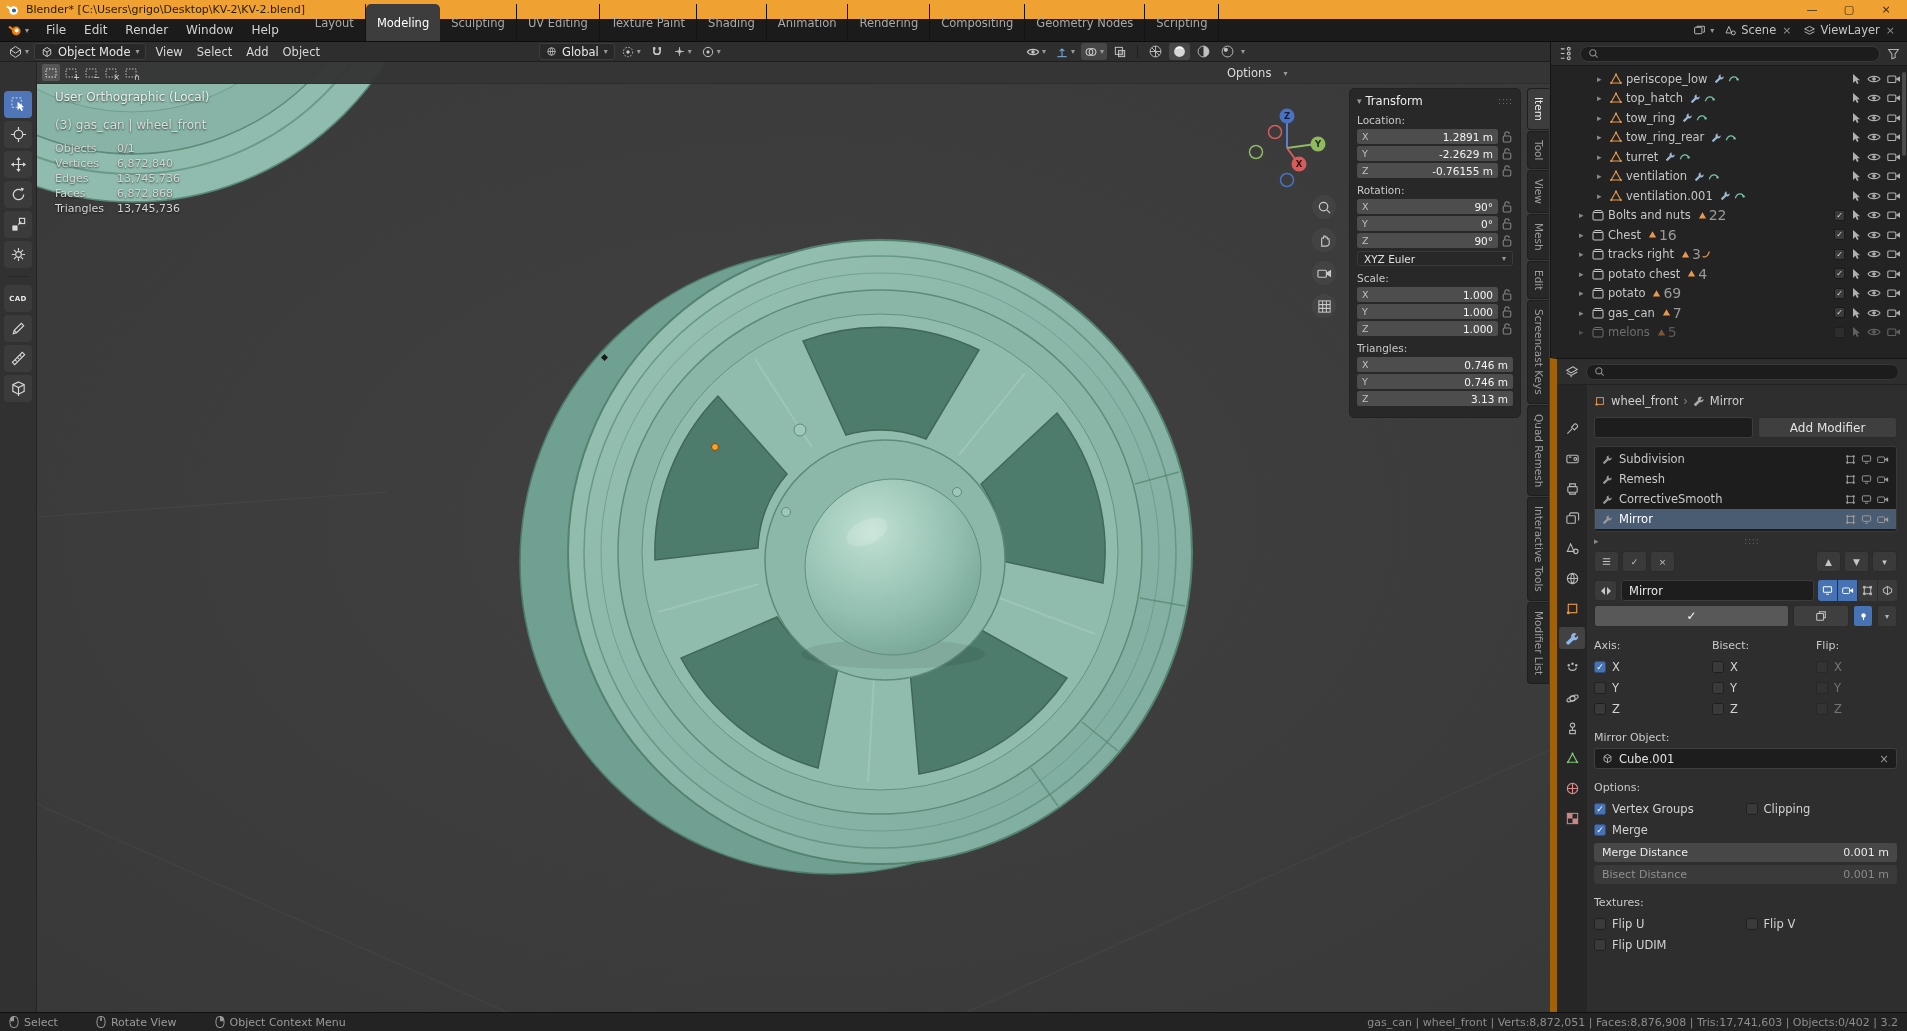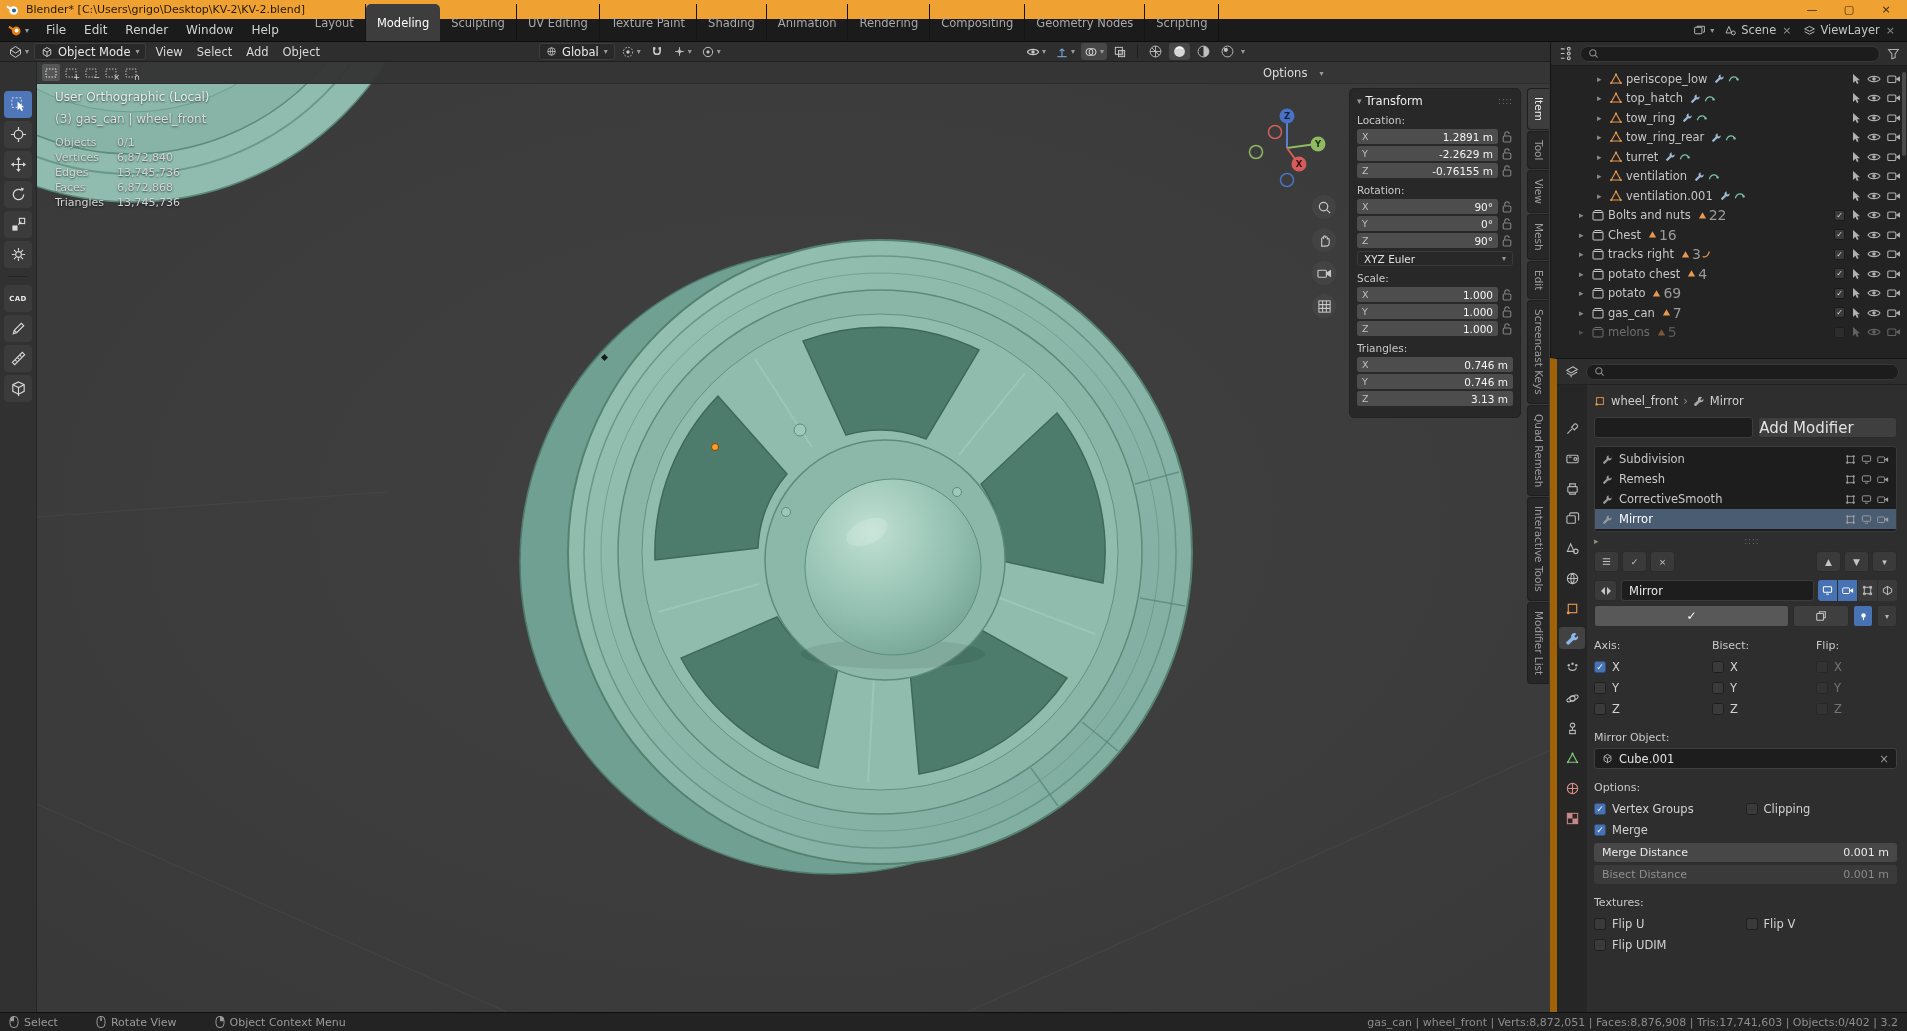--- a/index.html
+++ b/index.html
@@ -54,23 +54,23 @@
 
 #viewport{position:absolute;left:37px;top:62px;width:1513px;height:950px;overflow:hidden;background:#3a3a3a;}
 #scene-layer{position:absolute;left:0;top:0;z-index:0;}
 #tool-header{position:absolute;left:0;top:0;width:100%;height:22px;background:rgba(53,53,53,.97);
   border-bottom:1px solid rgba(0,0,0,.15);display:flex;align-items:center;padding:0 5px;gap:2px;z-index:2;}
 .selmode-btn{width:18px;height:17px;border-radius:2px;background:#383838;display:flex;align-items:center;
   justify-content:center;position:relative;}
 .selmode-btn.active{background:#565656;}
 .selmode-sym{position:absolute;right:0px;bottom:-1px;font-size:8px;color:#ddd;}
 #options-btn{position:absolute;left:1185px;top:2px;display:flex;align-items:center;gap:12px;
-  color:#dddddd;font-size:11.5px;z-index:3;padding:2px 5px;margin-left:36px;}
+  color:#dddddd;font-size:11.5px;z-index:3;padding:2px 5px;}
 #vp-overlay{position:absolute;left:18px;top:28px;z-index:3;text-shadow:0 1px 2px rgba(0,0,0,.65);}
-.vp-line1{color:#ececec;font-size:12px;margin-bottom:8px;}
+.vp-line1{color:#ececec;font-size:12px;margin-bottom:14px;}
 .vp-line2{color:#dcdcdc;font-size:12px;margin-bottom:9px;}
 .vp-stat{display:flex;font-size:11px;color:#d5d5d5;line-height:15px;}
 .vp-stat .sl{width:62px;}
 #gizmo{position:absolute;left:1205px;top:41px;z-index:3;}
 #vp-navicons{position:absolute;left:1275px;top:133px;z-index:3;display:flex;flex-direction:column;gap:9px;}
 .nav-ic{width:24px;height:24px;border-radius:12px;background:rgba(255,255,255,.04);
   display:flex;align-items:center;justify-content:center;}
 
 
 #npanel{position:absolute;left:1312px;top:26px;width:172px;background:rgba(40,40,40,.96);
@@ -127,21 +127,21 @@
 #prop-nav{width:30px;background:#262626;display:flex;flex-direction:column;align-items:center;
   padding-top:32px;gap:8px;flex:none;}
 .prop-tab{width:26px;height:22px;border-radius:3px;display:flex;align-items:center;justify-content:center;}
 .prop-tab.active{background:#424242;}
 #prop-content{flex:1;padding:5px 10px 0 7px;min-width:0;}
 .breadcrumb{display:flex;align-items:center;gap:5px;height:22px;color:#cfcfcf;font-size:11.5px;}
 .bc-sep{color:#8a8a8a;}
 .addmod-row{display:flex;gap:5px;margin-top:5px;}
 .mod-search{flex:1.15;height:21px;background:#1d1d1d;border:1px solid #3c3c3c;border-radius:3px;}
 .addmod-btn{flex:1;height:21px;background:#3f3f3f;border:1px solid #2c2c2c;border-radius:3px;
-  color:#e2e2e2;display:flex;align-items:center;font-size:15px;}
+  color:#e2e2e2;display:flex;align-items:center;justify-content:center;font-size:12px;}
 #mod-list{margin-top:8px;background:#1d1d1d;border:1px solid #3a3a3a;border-radius:3px;padding:2px 0;}
 .mod-row{display:flex;align-items:center;height:20px;padding:0 7px;gap:6px;color:#c9c9c9;font-size:11.5px;}
 .mod-row.active{background:#4a5c72;color:#ffffff;}
 .mod-toggles{margin-left:auto;display:flex;gap:5px;color:#a0a0a0;align-items:center;}
 .grip-row{display:flex;align-items:center;height:14px;margin-top:2px;color:#8a8a8a;}
 .grip-row .grip{flex:1;text-align:center;color:#6f6f6f;font-size:8px;letter-spacing:1px;}
 .mlt-row{display:flex;gap:3px;margin-top:3px;align-items:center;}
 .mlt-btn{width:25px;height:21px;background:#3a3a3a;border:1px solid #2b2b2b;border-radius:3px;
   display:flex;align-items:center;justify-content:center;color:#c5c5c5;font-size:9px;}
 .mlt-spacer{flex:1;}

